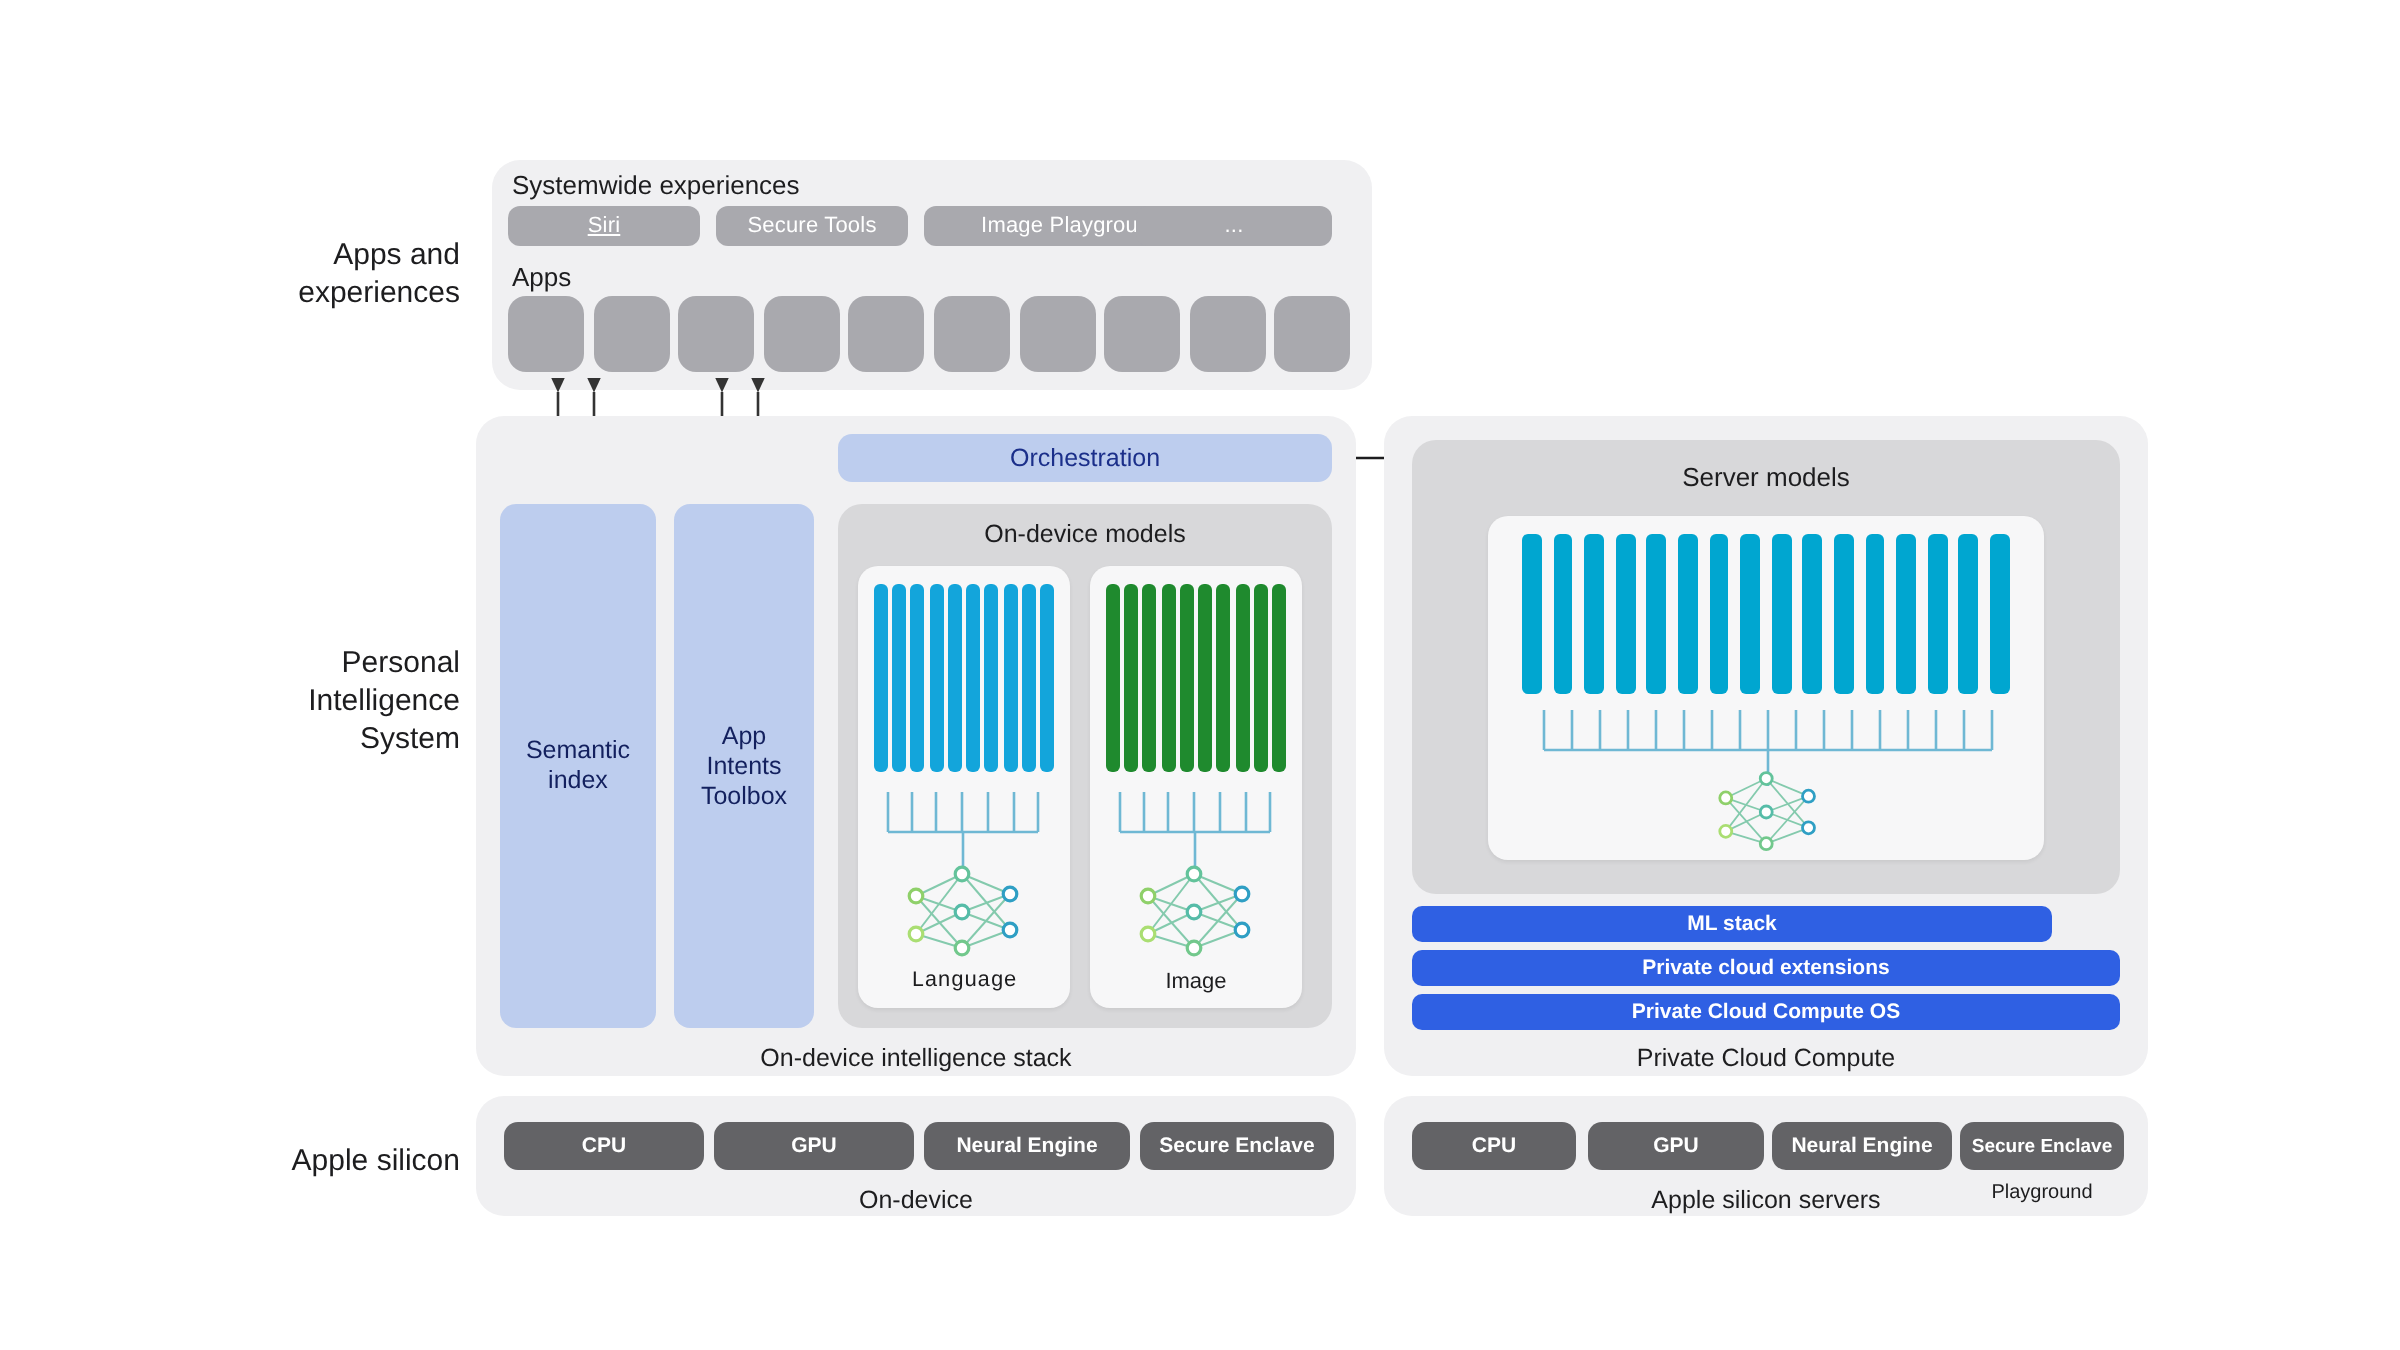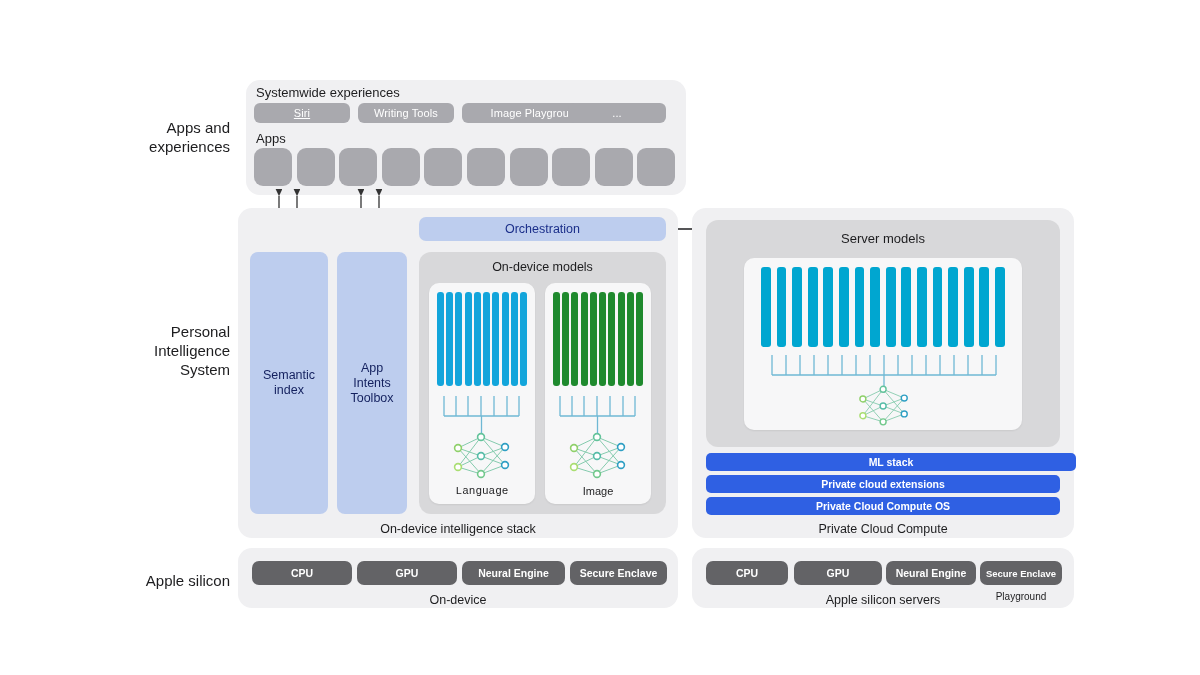--- a/index.html
+++ b/index.html
@@ -100,21 +100,21 @@
 System</div>
 
   <div class="row-label" style="left:100px;top:571px;width:130px;">Apple silicon</div>
 
   <div class="panel" style="left:246px;top:80px;width:440px;height:115px;">
   </div>
 
   <div class="sec-title" style="left:256px;top:85px;">Systemwide experiences</div>
 
   <div class="chip" style="left:254px;top:103px;width:96px;height:20px;text-decoration:underline;">Siri</div>
-  <div class="chip" style="left:358px;top:103px;width:96px;height:20px;">Writing Tools</div>
+  <div class="chip" style="left:358px;top:103px;width:96px;height:20px;">Secure Tools</div>
   <div class="chip" style="left:462px;top:103px;width:100px;height:20px;padding-left:24px;">Image Playground</div>
   <div class="chip" style="left:568px;top:103px;width:98px;height:20px;">...</div>
 
   <div class="sec-title" style="left:256px;top:131px;">Apps</div>
 
   <div id="app-icons">
       <div class="appicon" style="left: 254px; top: 148px; width: 38px; height: 38px;"></div>
       <div class="appicon" style="left: 296.6px; top: 148px; width: 38px; height: 38px;"></div>
       <div class="appicon" style="left: 339.2px; top: 148px; width: 38px; height: 38px;"></div>
       <div class="appicon" style="left: 381.8px; top: 148px; width: 38px; height: 38px;"></div>
@@ -342,21 +342,21 @@
         <circle cx="8" cy="36" r="3.4" stroke="#aade72"></circle>
         <circle cx="31" cy="6" r="3.4" stroke="#63c39b"></circle>
         <circle cx="31" cy="25" r="3.4" stroke="#56bca8"></circle>
         <circle cx="31" cy="43" r="3.4" stroke="#72c88c"></circle>
         <circle cx="55" cy="16" r="3.4" stroke="#2f9fc4"></circle>
         <circle cx="55" cy="34" r="3.4" stroke="#2f9fc4"></circle>
       </g>
     </svg>
   </div>
 
-  <div class="pccbar" style="left:706px;top:453px;width:370px;height:18px;background:#2f60e3;">ML stack</div>
+  <div class="pccbar" style="left:706px;top:453px;width:320px;height:18px;background:#2f60e3;">ML stack</div>
   <div class="pccbar" style="left:706px;top:475px;width:354px;height:18px;background:#2f60e3;">Private cloud extensions</div>
   <div class="pccbar" style="left:706px;top:497px;width:354px;height:18px;background:#2f60e3;">Private Cloud Compute OS</div>
 
   <div class="panel" style="left:238px;top:548px;width:440px;height:60px;">
   </div>
   <div class="panel-caption" style="left:238px;top:593px;width:440px;">On-device</div>
 
   <div class="sil" style="left:252px;top:561px;width:100px;height:24px;">CPU</div>
   <div class="sil" style="left:357px;top:561px;width:100px;height:24px;">GPU</div>
   <div class="sil" style="left:462px;top:561px;width:103px;height:24px;">Neural Engine</div>

